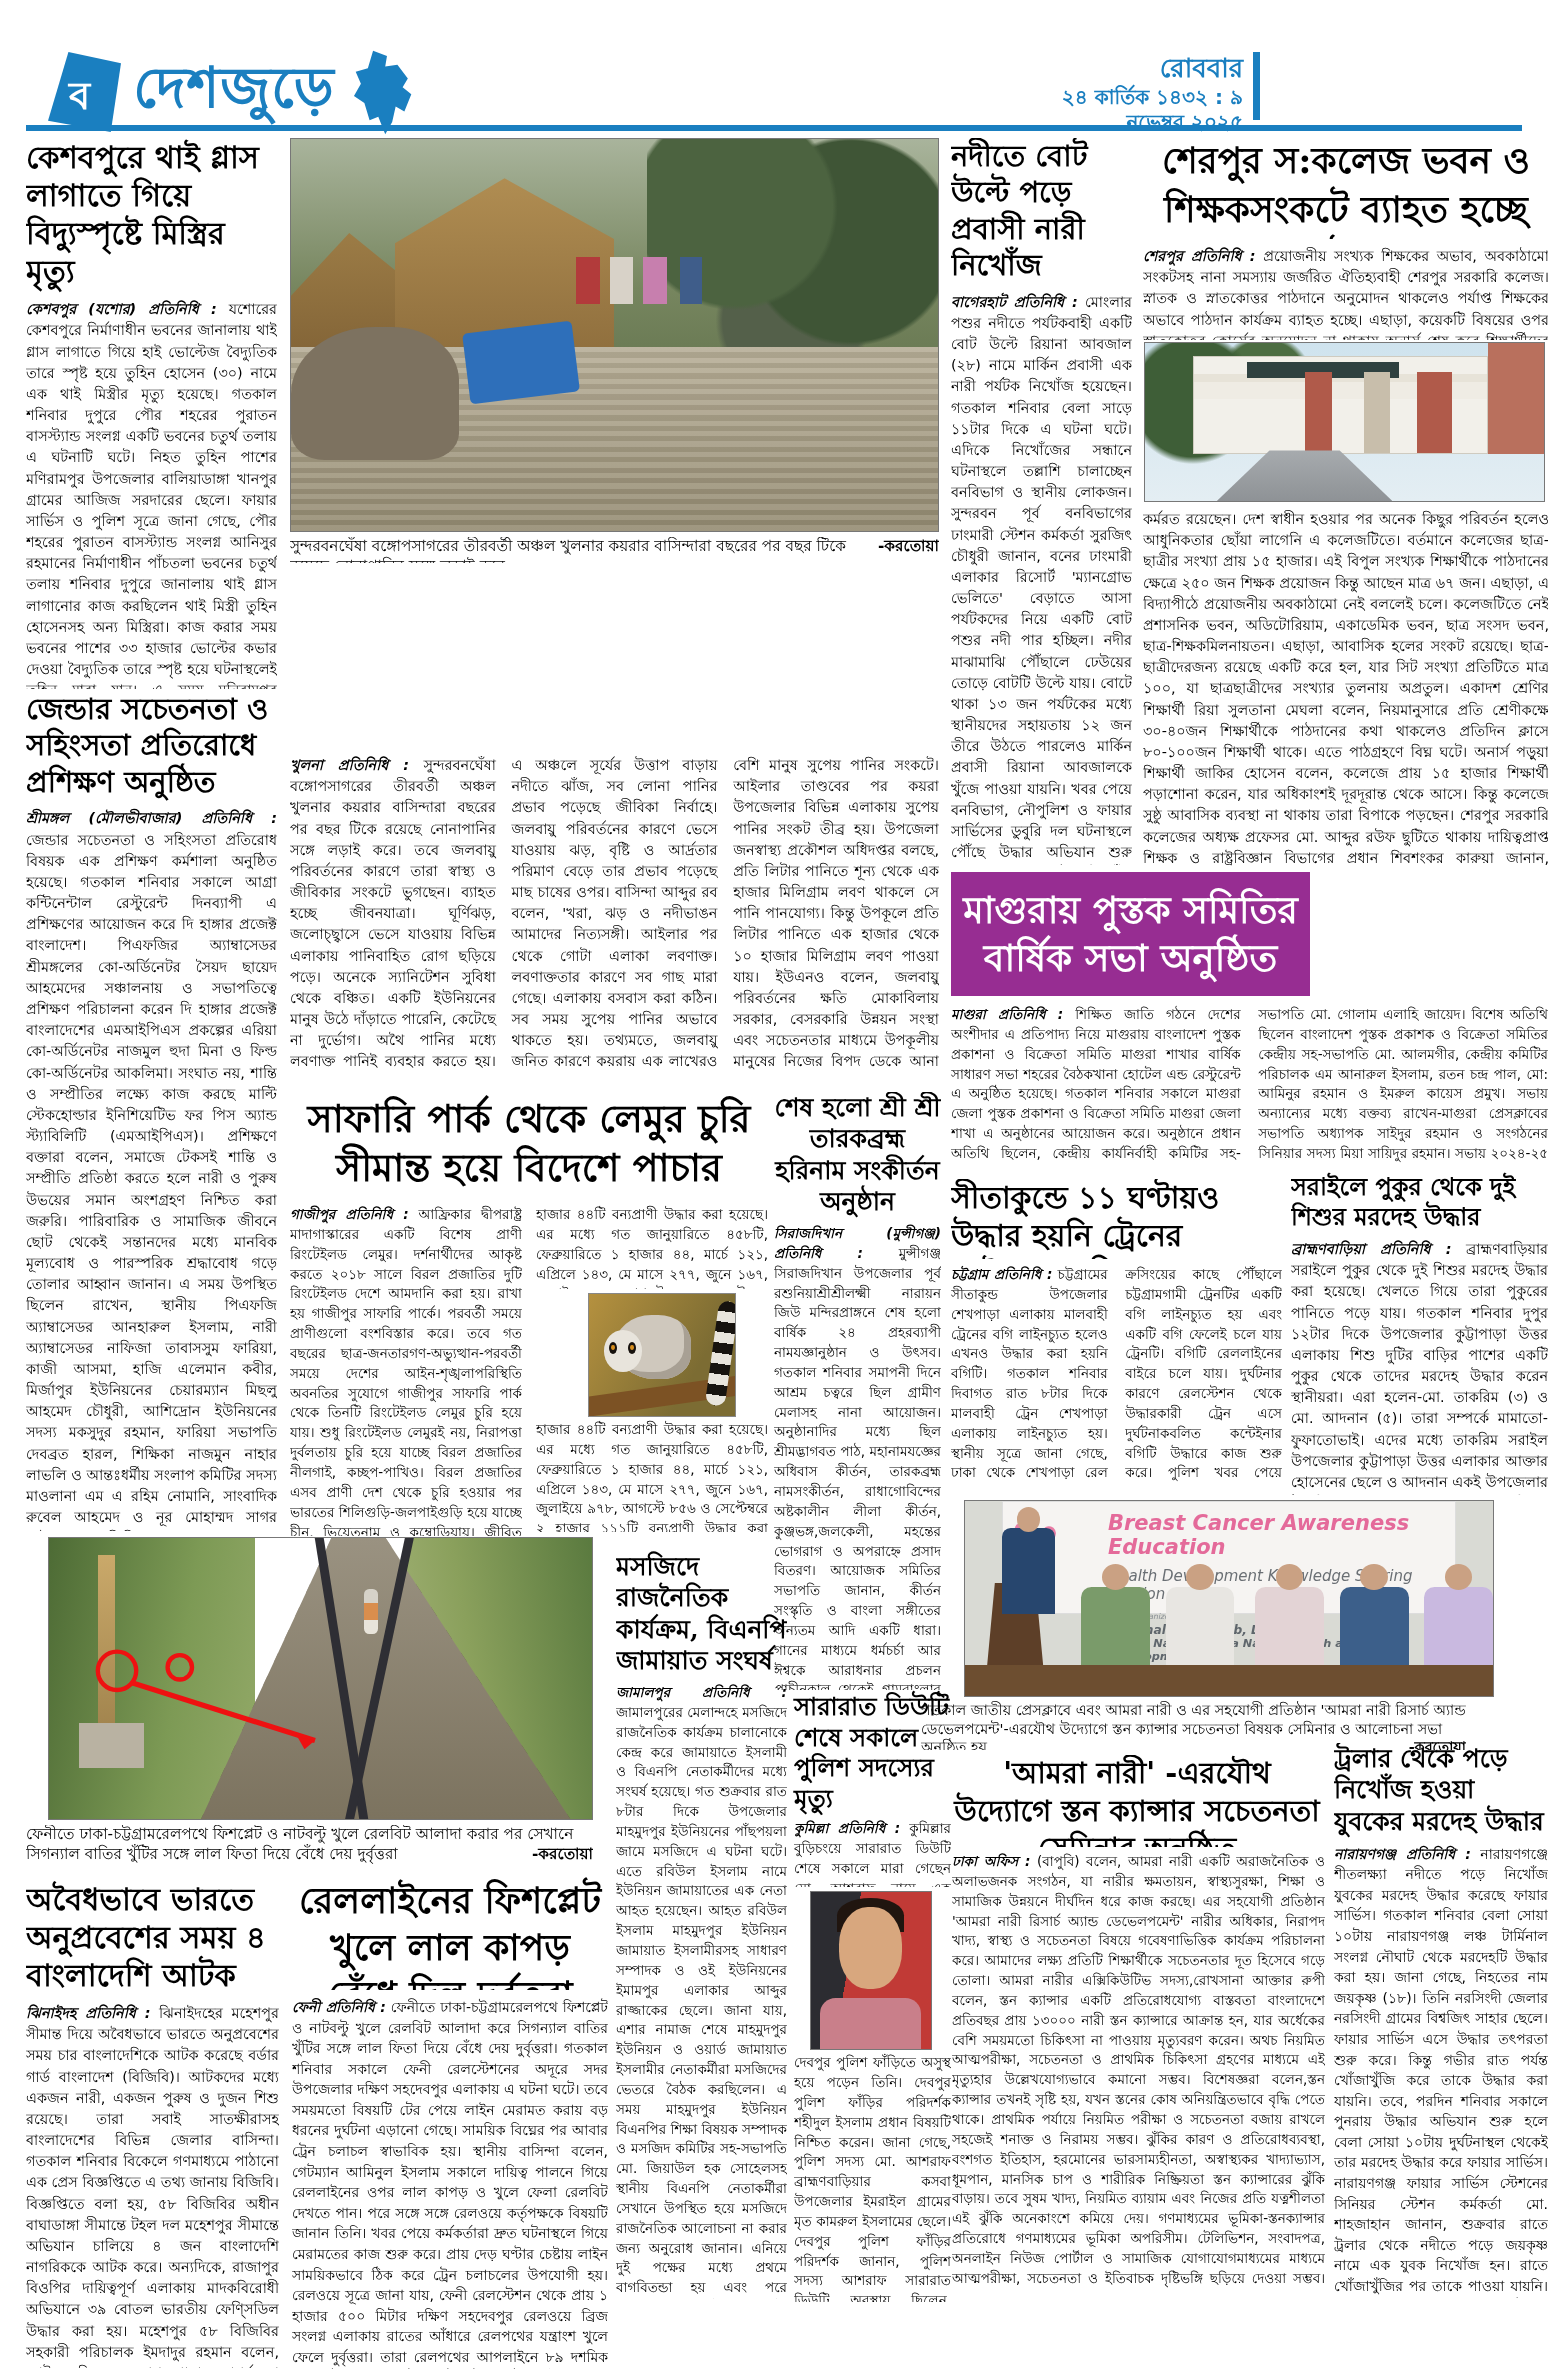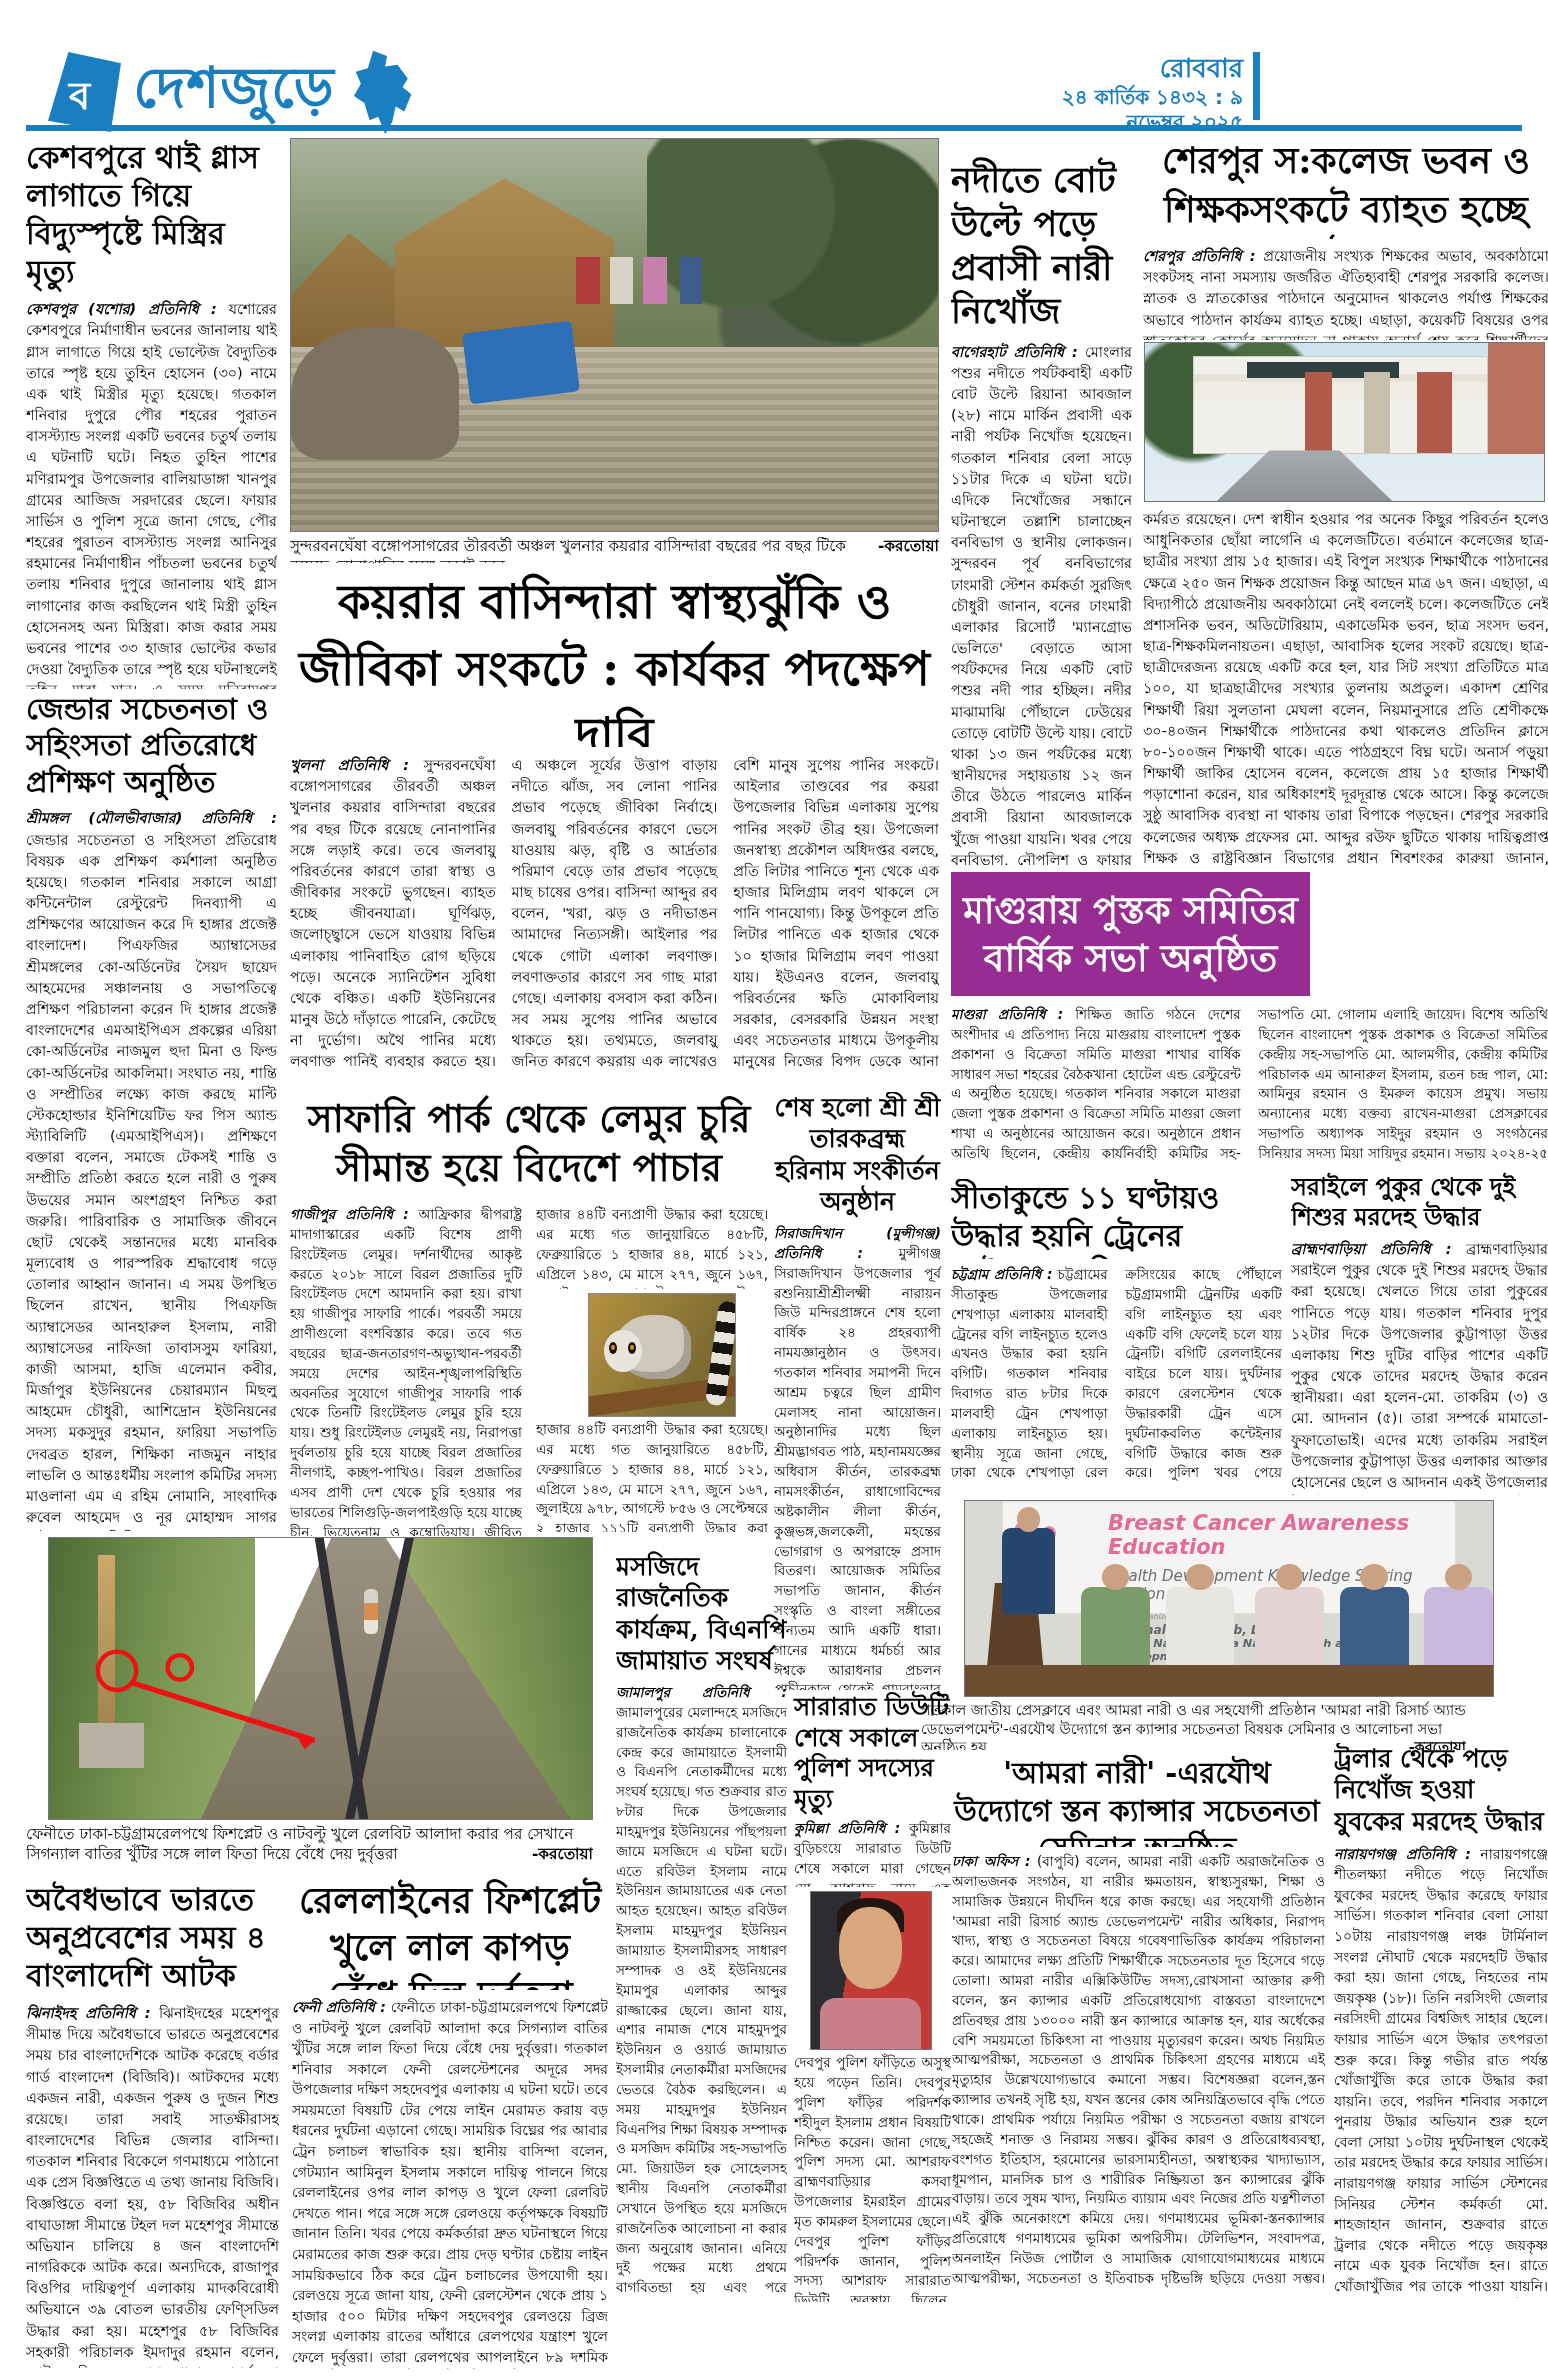--- a/index.html
+++ b/index.html
@@ -158,21 +158,20 @@
     <div class="laundry"></div>
     <div class="flood-water"></div>
     <div class="mudbank"></div>
     <div class="tarp"></div>
   </div>
   <div class="abs caption clip" style="left:290px;top:537px;width:649px;height:26px;">
     <span class="credit">-করতোয়া</span>
     <span>সুন্দরবনঘেঁষা বঙ্গোপসাগরের তীরবর্তী অঞ্চল খুলনার কয়রার বাসিন্দারা বছরের পর বছর টিকে রয়েছে নোনাপানির সঙ্গে লড়াই করে</span>
   </div>
 
-  <div class="abs hl center clip" style="left:290px;top:569px;width:649px;height:178px;font-size:47px;line-height:1.42;">কয়রার বাসিন্দারা স্বাস্থ্যঝুঁকি ও জীবিকা সংকটে : কার্যকর পদক্ষেপ দাবি</div>
 
   <div class="abs clip cols3" style="left:290px;top:755px;width:649px;height:335px;">
     <p class="bodytext"><span class="byline">খুলনা প্রতিনিধি :</span> <span>সুন্দরবনঘেঁষা বঙ্গোপসাগরের তীরবর্তী অঞ্চল খুলনার কয়রার বাসিন্দারা বছরের পর বছর টিকে রয়েছে নোনাপানির সঙ্গে লড়াই করে। তবে জলবায়ু পরিবর্তনের কারণে তারা স্বাস্থ্য ও জীবিকার সংকটে ভুগছেন। ব্যাহত হচ্ছে জীবনযাত্রা। ঘূর্ণিঝড়, জলোচ্ছ্বাসে ভেসে যাওয়ায় বিভিন্ন এলাকায় পানিবাহিত রোগ ছড়িয়ে পড়ে। অনেকে স্যানিটেশন সুবিধা থেকে বঞ্চিত। একটি ইউনিয়নের মানুষ উঠে দাঁড়াতে পারেনি, কেটেছে না দুর্ভোগ। অথৈ পানির মধ্যে লবণাক্ত পানিই ব্যবহার করতে হয়। এ অঞ্চলে সূর্যের উত্তাপ বাড়ায় নদীতে ঝাঁজ, সব লোনা পানির প্রভাব পড়েছে জীবিকা নির্বাহে। জলবায়ু পরিবর্তনের কারণে ভেসে যাওয়ায় ঝড়, বৃষ্টি ও আর্দ্রতার পরিমাণ বেড়ে তার প্রভাব পড়েছে মাছ চাষের ওপর। বাসিন্দা আব্দুর রব বলেন, 'খরা, ঝড় ও নদীভাঙন আমাদের নিত্যসঙ্গী। আইলার পর থেকে গোটা এলাকা লবণাক্ত। লবণাক্ততার কারণে সব গাছ মারা গেছে। এলাকায় বসবাস করা কঠিন। সব সময় সুপেয় পানির অভাবে থাকতে হয়। তথ্যমতে, জলবায়ু জনিত কারণে কয়রায় এক লাখেরও বেশি মানুষ সুপেয় পানির সংকটে। আইলার তাণ্ডবের পর কয়রা উপজেলার বিভিন্ন এলাকায় সুপেয় পানির সংকট তীব্র হয়। উপজেলা জনস্বাস্থ্য প্রকৌশল অধিদপ্তর বলছে, প্রতি লিটার পানিতে শূন্য থেকে এক হাজার মিলিগ্রাম লবণ থাকলে সে পানি পানযোগ্য। কিন্তু উপকূলে প্রতি লিটার পানিতে এক হাজার থেকে ১০ হাজার মিলিগ্রাম লবণ পাওয়া যায়। ইউএনও বলেন, জলবায়ু পরিবর্তনের ক্ষতি মোকাবিলায় সরকার, বেসরকারি উন্নয়ন সংস্থা এবং সচেতনতার মাধ্যমে উপকূলীয় মানুষের নিজের বিপদ ডেকে আনা যাবে না। সম্মিলিত প্রচেষ্টায় ক্ষতি কমানো সম্ভব রোল মডেল। ইউএনও আরো বলেন উপকূলীয় অঞ্চলের সম্মিলিত প্রচেষ্টায় ভাগ্য পরিবর্তন সম্ভব। পরিবেশ নষ্ট বন্ধে যার দায়িত্ব তাকে পালন করতে হবে। উপকূলকে দুর্যোগসহিষ্ণু অঞ্চল হিসেবে গড়ে তোলা সম্ভব। তাহলেই ক্ষয়ক্ষতির পরিমাণ কমিয়ে এনে দুর্যোগসহিষ্ণু জনপদ গড়ে তোলা সম্ভব।</span></p>
   </div>
 
   <div class="abs hl center clip" style="left:290px;top:1094px;width:478px;height:105px;font-size:38px;line-height:1.3;">সাফারি পার্ক থেকে লেমুর চুরি সীমান্ত হয়ে বিদেশে পাচার</div>
   <div class="abs" style="left:290px;top:1205px;width:478px;height:331px;display:flex;gap:14px;">
     <div class="clip" style="width:232px;height:331px;">
       <p class="bodytext small"><span class="byline">গাজীপুর প্রতিনিধি :</span> <span>আফ্রিকার দ্বীপরাষ্ট্র মাদাগাস্কারের একটি বিশেষ প্রাণী রিংটেইলড লেমুর। দর্শনার্থীদের আকৃষ্ট করতে ২০১৮ সালে বিরল প্রজাতির দুটি রিংটেইলড দেশে আমদানি করা হয়। রাখা হয় গাজীপুর সাফারি পার্কে। পরবর্তী সময়ে প্রাণীগুলো বংশবিস্তার করে। তবে গত বছরের ছাত্র-জনতারগণ-অভ্যুত্থান-পরবর্তী সময়ে দেশের আইন-শৃঙ্খলাপরিস্থিতি অবনতির সুযোগে গাজীপুর সাফারি পার্ক থেকে তিনটি রিংটেইলড লেমুর চুরি হয়ে যায়। শুধু রিংটেইলড লেমুরই নয়, নিরাপত্তা দুর্বলতায় চুরি হয়ে যাচ্ছে বিরল প্রজাতির নীলগাই, কচ্ছপ-পাখিও। বিরল প্রজাতির এসব প্রাণী দেশ থেকে চুরি হওয়ার পর ভারতের শিলিগুড়ি-জলপাইগুড়ি হয়ে যাচ্ছে চীন, ভিয়েতনাম ও কম্বোডিয়ায়। জীবিত প্রাণীর পাশাপাশি কচ্ছপের হাড়ও পাচার হচ্ছে। গত তিন বছরে শুধু পাচারের সময়ই সীমান্ত থেকে উদ্ধার হয়েছে ২৯৭ কেজি কচ্ছপের হাড়। প্রাণী পাচারের রুট হিসেবে সবচেয়ে বেশি ব্যবহার হচ্ছে মেহেরপুর, হিলি, শিবগঞ্জ, বুড়িমারী সীমান্ত। বন্যপ্রাণী চুরি ও পাচার রোধে কাজ করে বন্যপ্রাণী অপরাধ দমন ইউনিট। তাদের হিসাবে চলতি বছরের সেপ্টেম্বর পর্যন্ত ৪</span></p>
     </div>
@@ -195,21 +194,21 @@
       </div>
     </div>
   </div>
 
   <div class="abs clip" style="left:774px;top:1092px;width:167px;height:598px;">
     <div class="hl center" style="font-size:25px;">শেষ হলো শ্রী শ্রী তারকব্রহ্ম হরিনাম সংকীর্তন অনুষ্ঠান</div>
     <p class="bodytext small" style="margin-top:7px;"><span class="byline">সিরাজদিখান (মুন্সীগঞ্জ) প্রতিনিধি :</span> <span>মুন্সীগঞ্জ সিরাজদিখান উপজেলার পূর্ব রশুনিয়াশ্রীশ্রীলক্ষ্মী নারায়ন জিউ মন্দিরপ্রাঙ্গনে শেষ হলো বার্ষিক ২৪ প্রহরব্যাপী নামযজ্ঞানুষ্ঠান ও উৎসব। গতকাল শনিবার সমাপনী দিনে আশ্রম চত্বরে ছিল গ্রামীণ মেলাসহ নানা আয়োজন। অনুষ্ঠানাদির মধ্যে ছিল শ্রীমদ্ভাগবত পাঠ, মহানামযজ্ঞের অধিবাস কীর্তন, তারকব্রহ্ম নামসংকীর্তন, রাধাগোবিন্দের অষ্টকালীন লীলা কীর্তন, কুঞ্জভঙ্গ,জলকেলী, মহন্তের ভোগরাগ ও অপরাহ্নে প্রসাদ বিতরণ। আয়োজক সমিতির সভাপতি জানান, কীর্তন সংস্কৃতি ও বাংলা সঙ্গীতের অন্যতম আদি একটি ধারা। গানের মাধ্যমে ধর্মচর্চা আর ঈশ্বকে আরাধনার প্রচলন প্রাচীনকাল থেকেই গ্রামবাংলার সর্বত্র চলে আসছে। ভগবান দুষ্টের দমনে সৃষ্টির লক্ষ্যে ধর্ম রক্ষার্থে যুগে যুগে মর্তে আবির্ভূত হয়েছেন। ভগবানের আবির্ভাব কালের গুনাবলী আর লীলা নিয়ে বিভিন্ন বাদ্যযন্ত্রের মাধ্যমে (খোল, কর্তাল, বাঁশি আর হারমোনিয়াম) যে গান পরিবেশন করা হয় তাই কীর্তন। মানবজাতি অতি সহজে ঈশ্বরের সাধনা বা ঈশ্বরকে ভজন করার একটি উপায় হিসেবে এ কীর্তনের উদ্ভব। এরই ধারাবাহিকতায় বাংলার বৈষ্ণবধর্মজাত সঙ্গীতধারার বিকশিত রূপই কীর্তন। কীর্তন দুপ্রকার নামকীর্তন বা নামসংকীর্তন এবং লীলকীর্তন বা রসকীর্তন।</span></p>
   </div>
 
   <div class="abs clip" style="left:951px;top:138px;width:181px;height:727px;">
-    <div class="hl" style="font-size:35px;margin-top:20px;">নদীতে বোট উল্টে পড়ে প্রবাসী নারী নিখোঁজ</div>
+    <div class="hl" style="font-size:29px;">নদীতে বোট উল্টে পড়ে প্রবাসী নারী নিখোঁজ</div>
     <p class="bodytext" style="margin-top:8.7px;"><span class="byline">বাগেরহাট প্রতিনিধি :</span> <span>মোংলার পশুর নদীতে পর্যটকবাহী একটি বোট উল্টে রিয়ানা আবজাল (২৮) নামে মার্কিন প্রবাসী এক নারী পর্যটক নিখোঁজ হয়েছেন। গতকাল শনিবার বেলা সাড়ে ১১টার দিকে এ ঘটনা ঘটে। এদিকে নিখোঁজের সন্ধানে ঘটনাস্থলে তল্লাশি চালাচ্ছেন বনবিভাগ ও স্থানীয় লোকজন। সুন্দরবন পূর্ব বনবিভাগের ঢাংমারী স্টেশন কর্মকর্তা সুরজিৎ চৌধুরী জানান, বনের ঢাংমারী এলাকার রিসোর্ট 'ম্যানগ্রোভ ভেলিতে' বেড়াতে আসা পর্যটকদের নিয়ে একটি বোট পশুর নদী পার হচ্ছিল। নদীর মাঝামাঝি পৌঁছালে ঢেউয়ের তোড়ে বোটটি উল্টে যায়। বোটে থাকা ১৩ জন পর্যটকের মধ্যে স্থানীয়দের সহায়তায় ১২ জন তীরে উঠতে পারলেও মার্কিন প্রবাসী রিয়ানা আবজালকে খুঁজে পাওয়া যায়নি। খবর পেয়ে বনবিভাগ, নৌপুলিশ ও ফায়ার সার্ভিসের ডুবুরি দল ঘটনাস্থলে পৌঁছে উদ্ধার অভিযান শুরু করে। সন্ধ্যা পর্যন্ত নিখোঁজ নারীর সন্ধান মেলেনি। নিখোঁজের স্বজনরা ঘটনাস্থলে ভিড় করছেন। মোংলা থানার ওসি জানান, নদীতে জোয়ার থাকায় উদ্ধার কাজ ব্যাহত হচ্ছে। আজ রোববার সকাল থেকে আবারও তল্লাশি চালানো হবে। যায়। পরে ১২ জন উঠতে পারলেও রিয়ানাকে পাওয়া যায়নি।</span></p>
   </div>
 
   <div class="abs hl center clip" style="left:1143px;top:136px;width:406px;height:103px;font-size:36px;line-height:1.35;">শেরপুর স:কলেজ ভবন ও শিক্ষকসংকটে ব্যাহত হচ্ছে পাঠদান</div>
   <div class="abs clip" style="left:1143px;top:246px;width:406px;height:94px;">
     <p class="bodytext"><span class="byline">শেরপুর প্রতিনিধি :</span> <span>প্রয়োজনীয় সংখ্যক শিক্ষকের অভাব, অবকাঠামো সংকটসহ নানা সমস্যায় জর্জরিত ঐতিহ্যবাহী শেরপুর সরকারি কলেজ। স্নাতক ও স্নাতকোত্তর পাঠদানে অনুমোদন থাকলেও পর্যাপ্ত শিক্ষকের অভাবে পাঠদান কার্যক্রম ব্যাহত হচ্ছে। এছাড়া, কয়েকটি বিষয়ের ওপর স্নাতকোত্তর কোর্সের অনুমোদন না থাকায় অনার্স শেষ করে শিক্ষার্থীদের অন্যত্র ভর্তি হতে হচ্ছে। এতে চরম ভোগান্তিতে পড়েছে মেধাবী-দরিদ্রশিক্ষার্থীরা। উচ্চশিক্ষা প্রসারের লক্ষ্যে ১৯৬৪ সালে শেরপুর সরকারি কলেজ স্থাপিত হয়। এখান থেকে পড়াশোনা শেষ করে দেশ ও দেশের বাইরে অনেক শিক্ষার্থী গুরুত্বপূর্ণ পদে</span></p>
   </div>
   <div class="photo" style="left:1144px;top:342px;width:401px;height:160px;">
     <div class="col-sky"></div>
     <div class="col-trees"></div>

